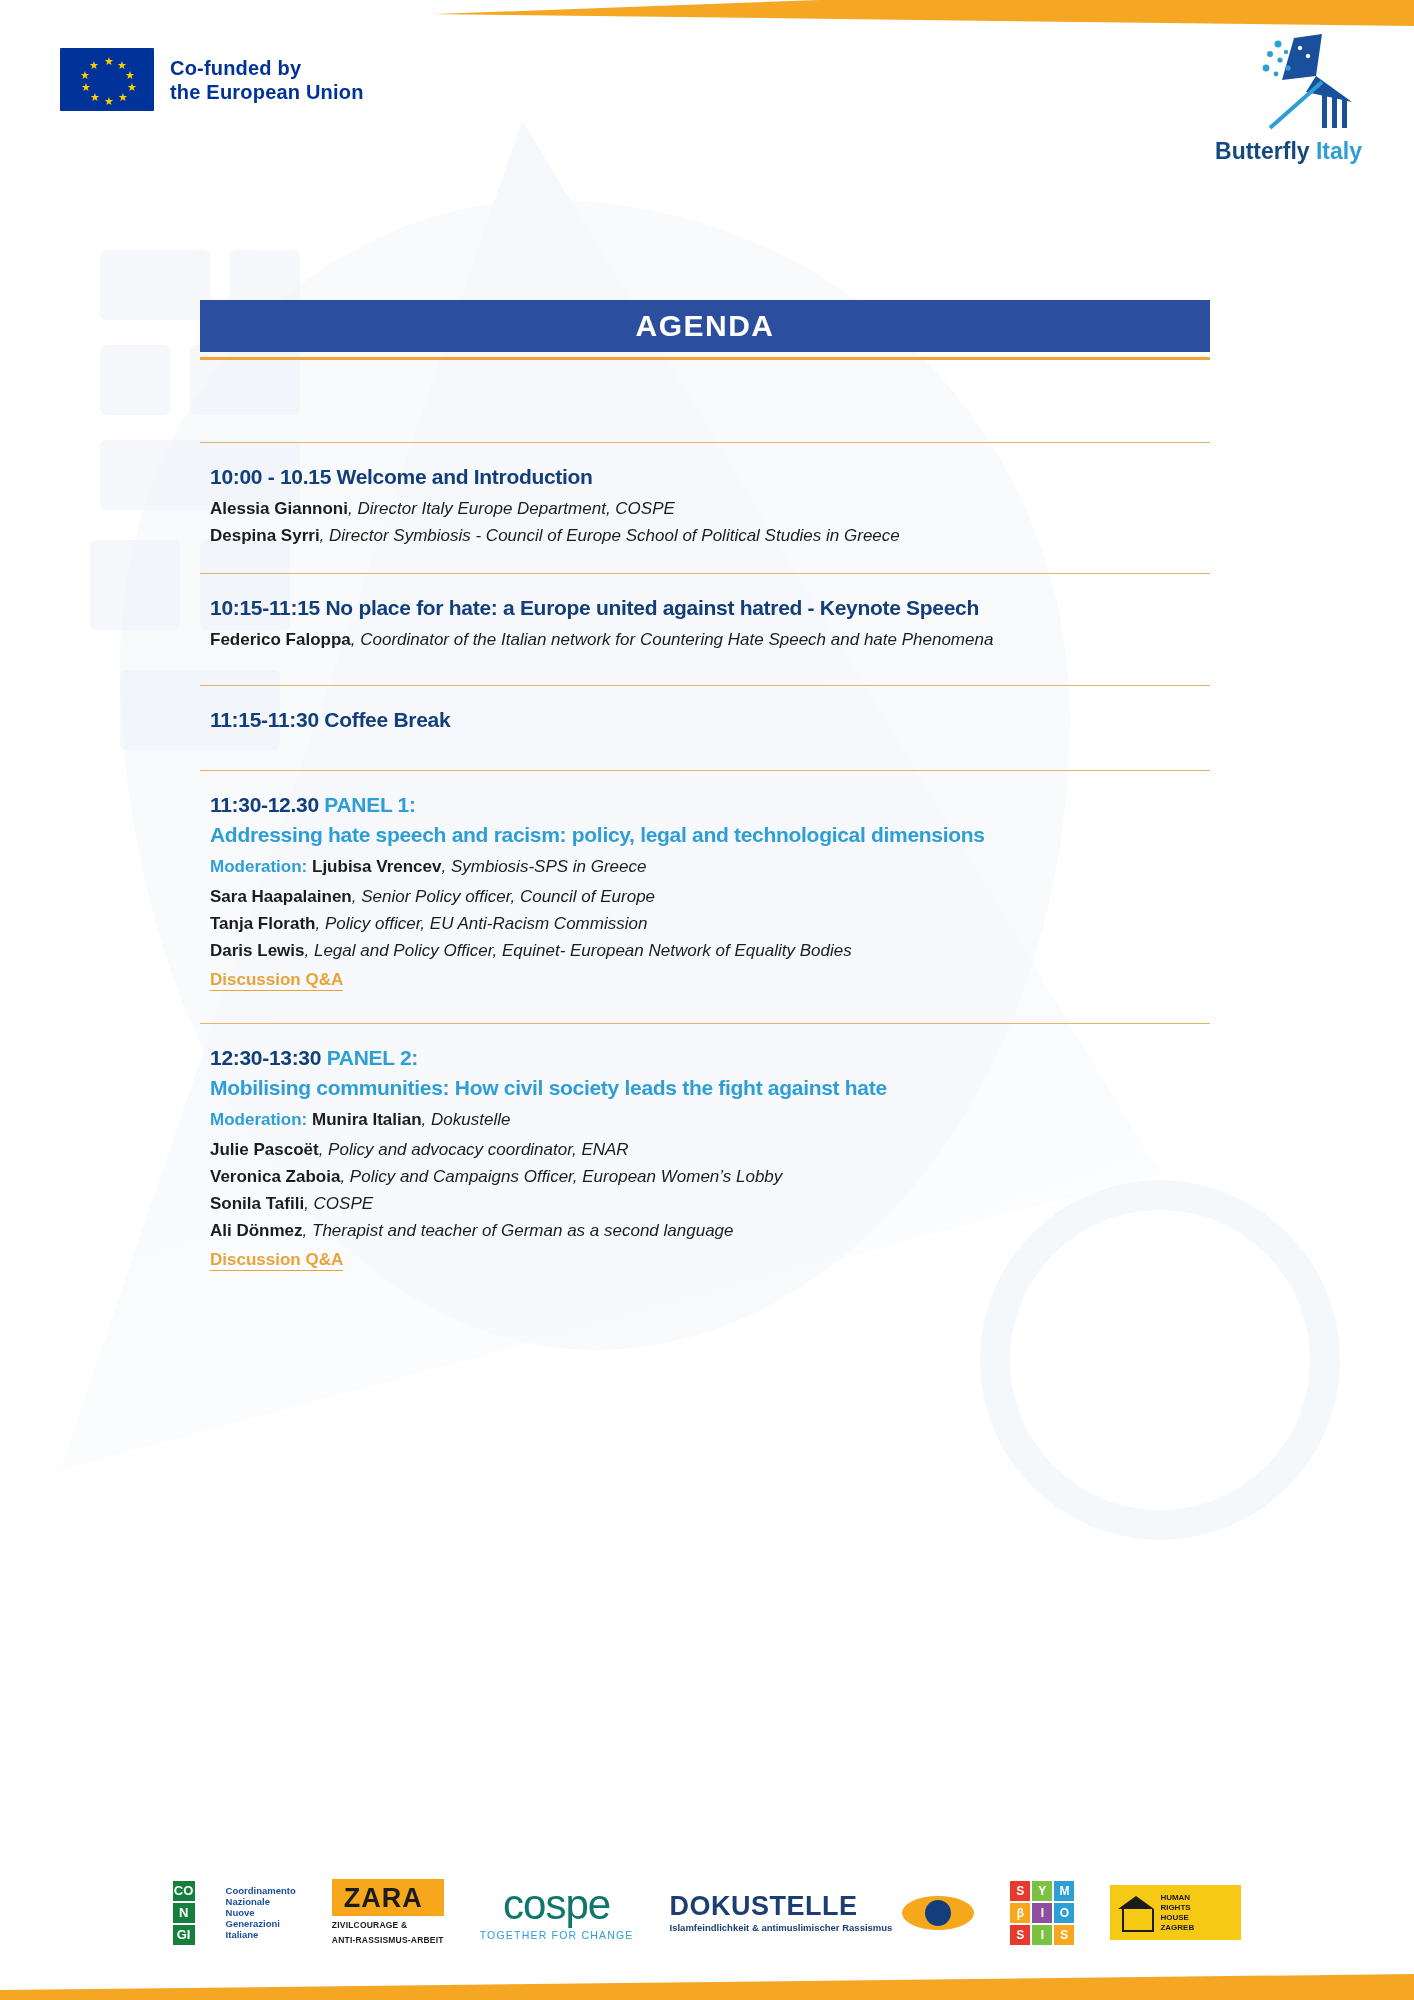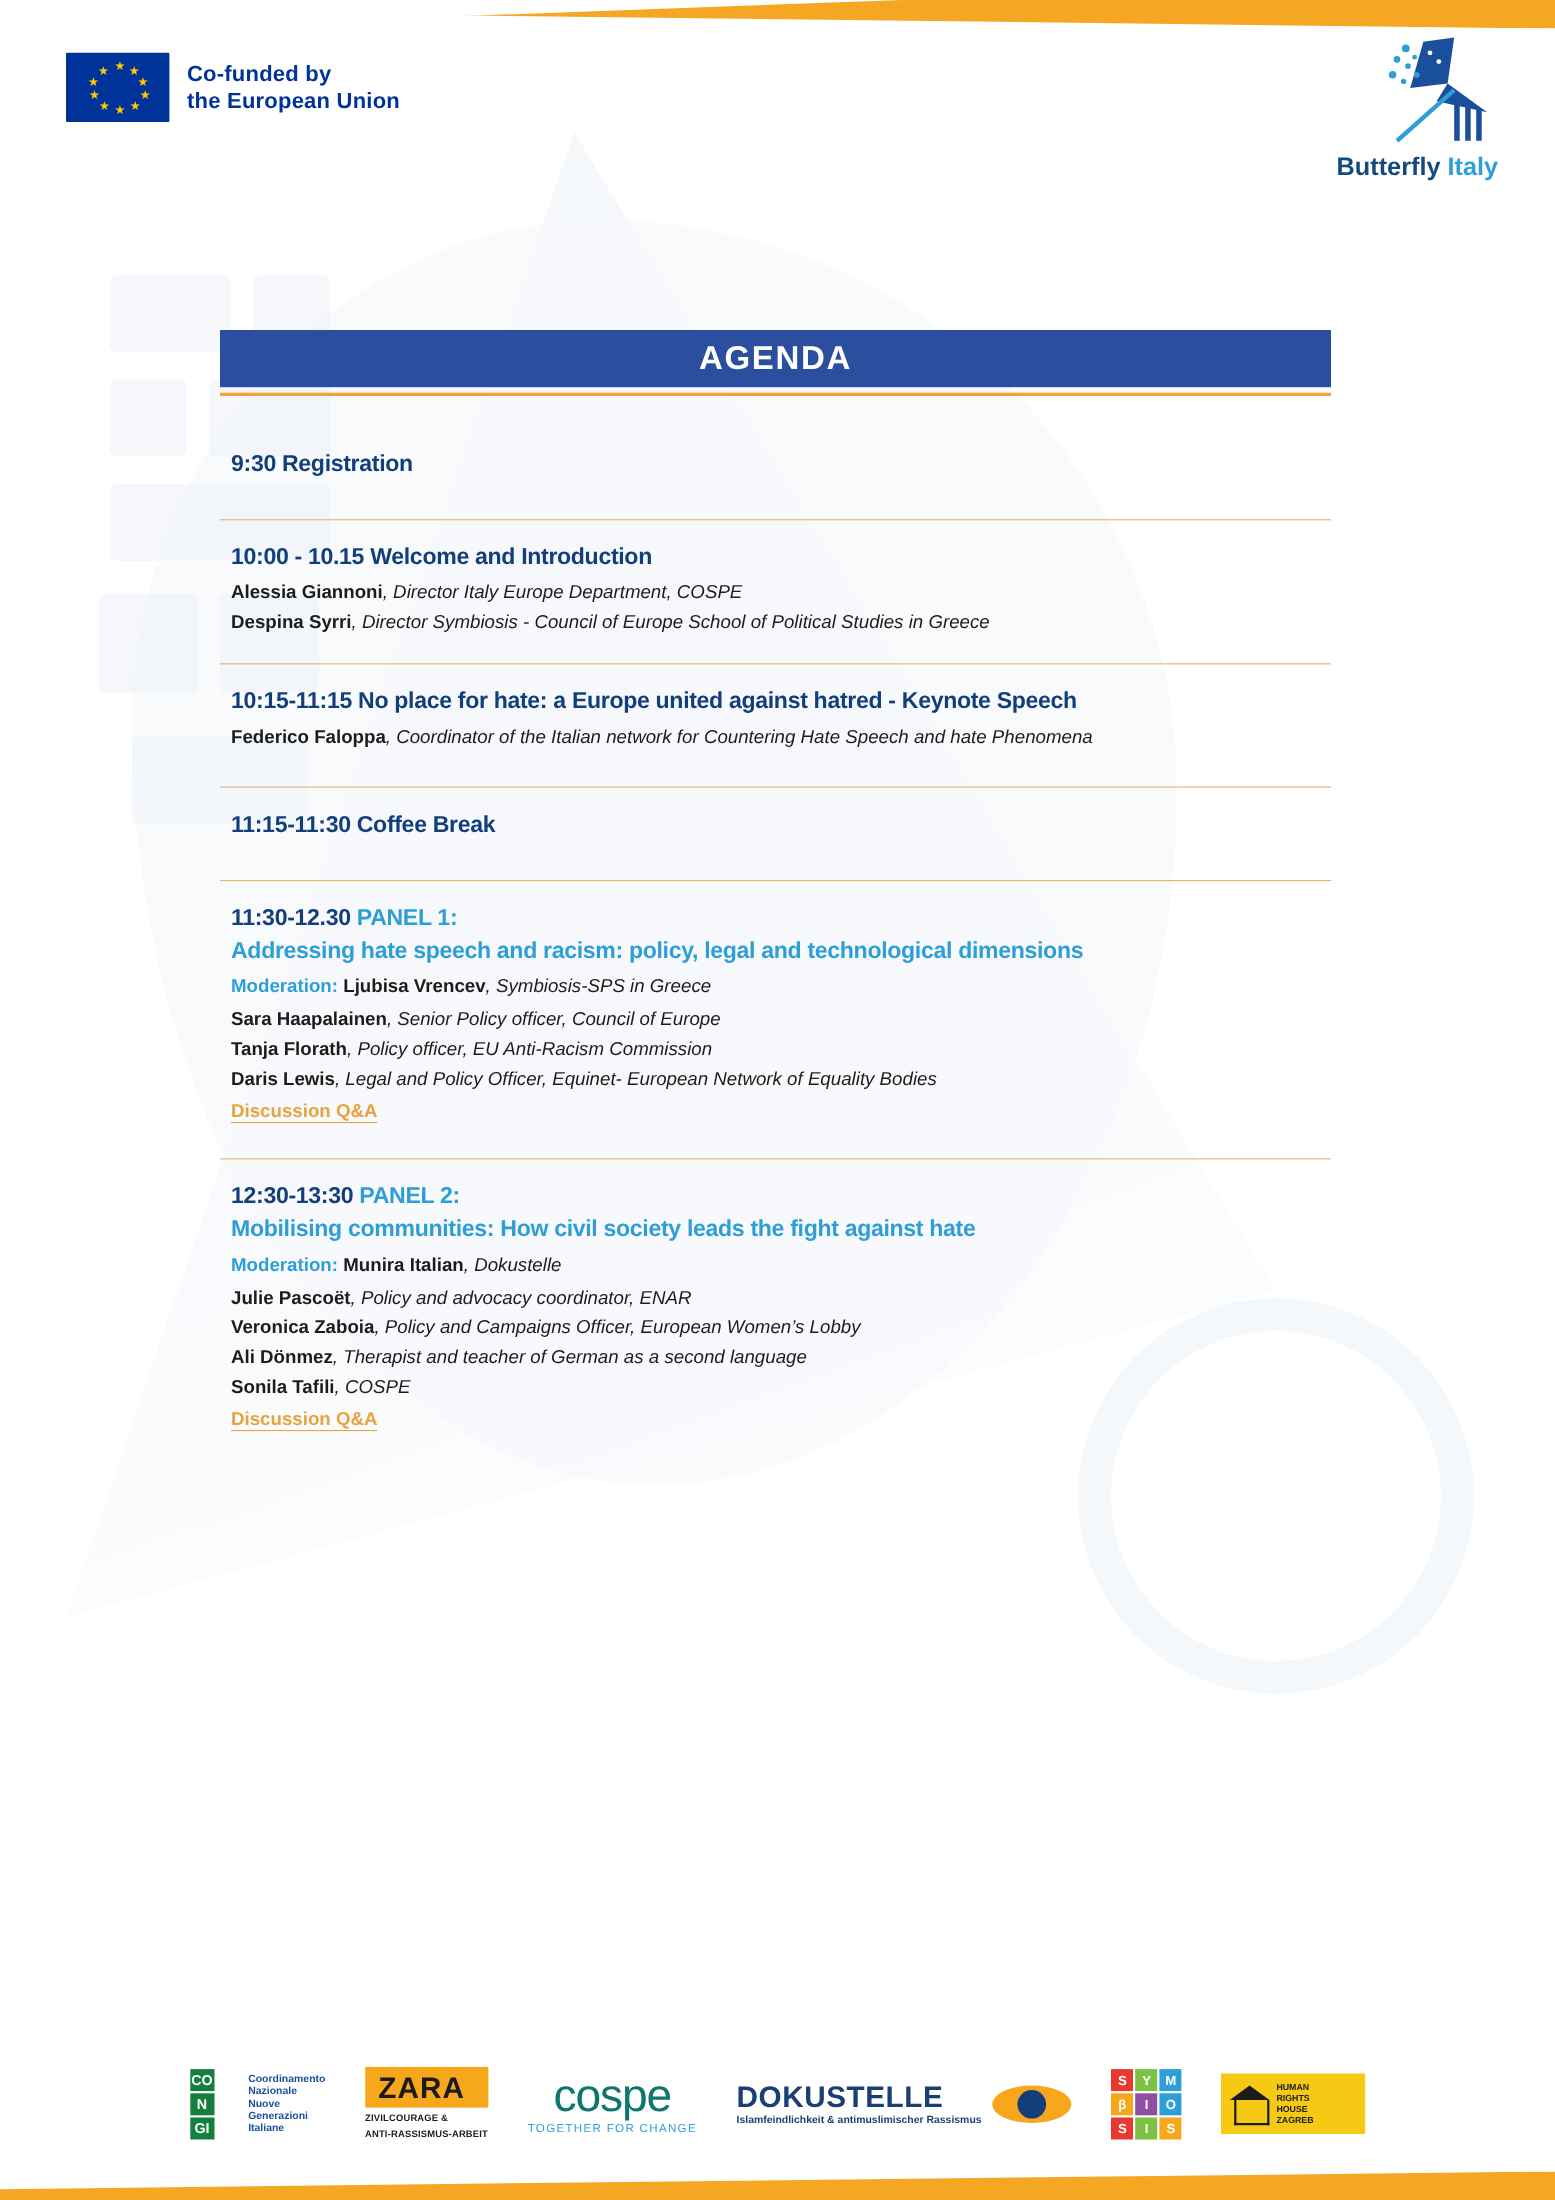--- a/index.html
+++ b/index.html
@@ -465,21 +465,20 @@
 <div class="content">
 
   <div class="agenda-bar">
     <div class="agenda-title">AGENDA</div>
   </div>
   <div class="agenda-underline"></div>
 
   <div class="agenda-list">
 
     <div class="item item-sp-0">
-      <div class="slot-head">9:30 Registration</div>
       <div style="height:22px"></div>
     </div>
 
     <div class="item">
       <div class="slot-head">10:00 - 10.15 Welcome and Introduction</div>
       <div class="person">
         <span class="p-name">Alessia Giannoni</span><span class="p-role">, Director Italy Europe Department, COSPE</span>
       </div>
       <div class="person">
         <span class="p-name">Despina Syrri</span><span class="p-role">, Director Symbiosis - Council of Europe School of Political Studies in Greece</span>
@@ -531,24 +530,24 @@
       <div class="moderation">
         <span class="mod-label">Moderation:</span><span class="mod-name"> Munira Italian</span><span class="mod-org">, Dokustelle</span>
       </div>
       <div class="person">
         <span class="p-name">Julie Pascoët</span><span class="p-role">, Policy and advocacy coordinator, ENAR</span>
       </div>
       <div class="person">
         <span class="p-name">Veronica Zaboia</span><span class="p-role">, Policy and Campaigns Officer, European Women’s Lobby</span>
       </div>
       <div class="person">
+        <span class="p-name">Sonila Tafili</span><span class="p-role">, COSPE</span>
+      </div>
+      <div class="person">
         <span class="p-name">Ali Dönmez</span><span class="p-role">, Therapist and teacher of German as a second language</span>
-      </div>
-      <div class="person">
-        <span class="p-name">Sonila Tafili</span><span class="p-role">, COSPE</span>
       </div>
       <div style="padding-left:10px;">
         <span class="qa" style="padding-left:0">Discussion Q&amp;A</span>
       </div>
     </div>
 
   </div>
 </div>
 
 <div class="partners">

